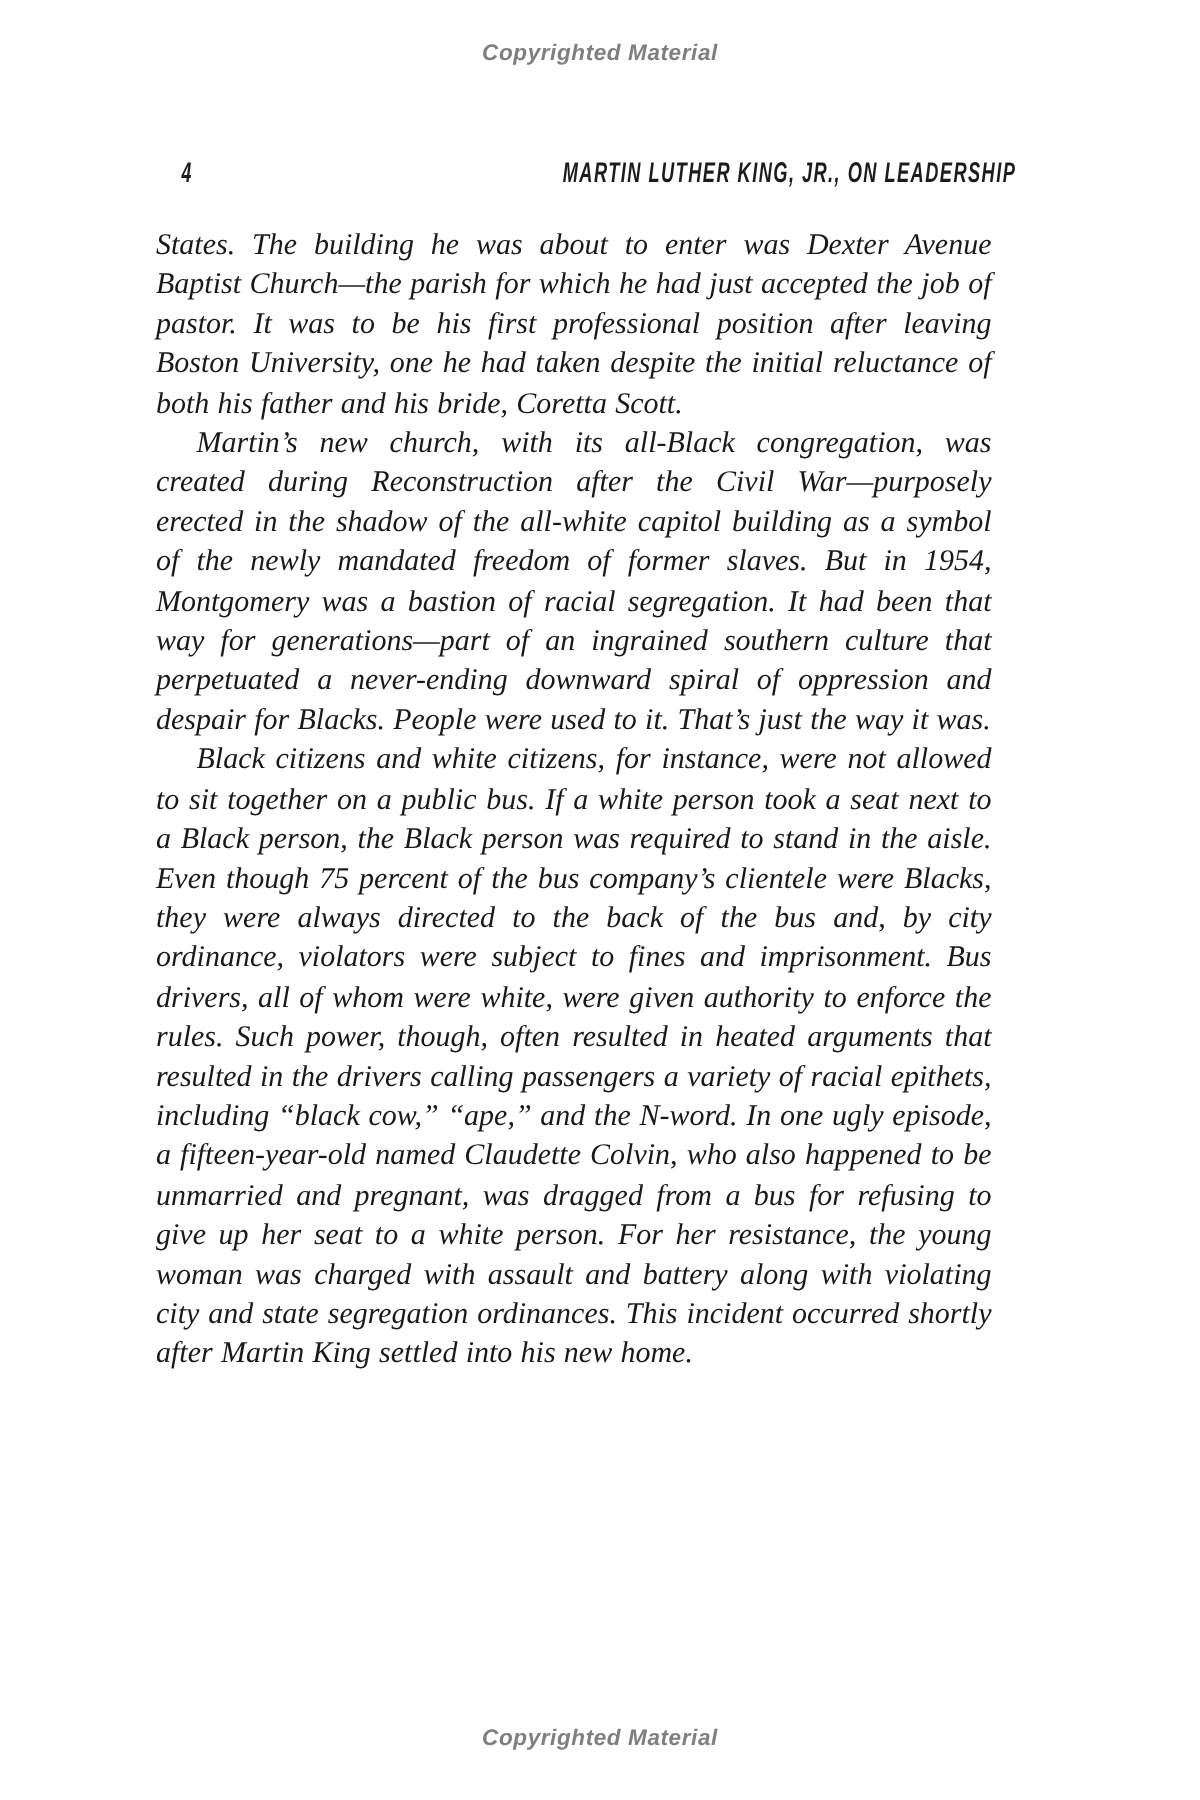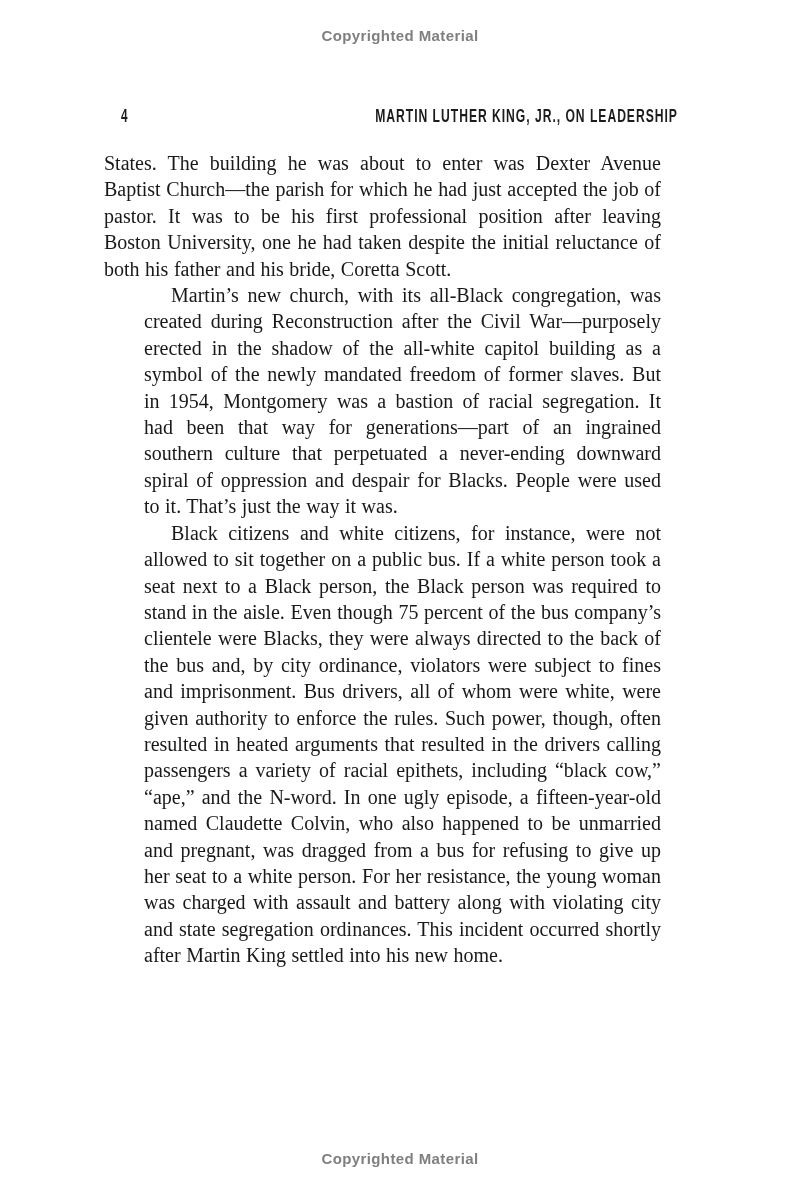--- a/index.html
+++ b/index.html
@@ -7,20 +7,21 @@
     padding: 0;
     background: #ffffff;
   }
   .page {
     position: relative;
     width: 800px;
     height: 1200px;
     background: #ffffff;
     overflow: hidden;
     font-family: "Liberation Serif", serif;
+    font-style: italic;
   }
   .copyright-notice {
     position: absolute;
     left: 0;
     width: 100%;
     text-align: center;
     font-family: "Liberation Sans", sans-serif;
     font-weight: 700;
     font-size: 15px;
     letter-spacing: 0.4px;
@@ -68,21 +69,20 @@
     line-height: 26.4px;
     text-align: justify;
   }
   .body-text p {
     margin: 0;
     padding: 0;
     word-spacing: 0.5px;
   }
   .body-text p.indent {
     text-indent: 27px;
-    margin-left: 40px;
   }
 </style>
 </head>
 <body>
 
 <div class="page">
 
   <div class="copyright-notice copyright-top">Copyrighted Material</div>
 
   <div class="page-header">

